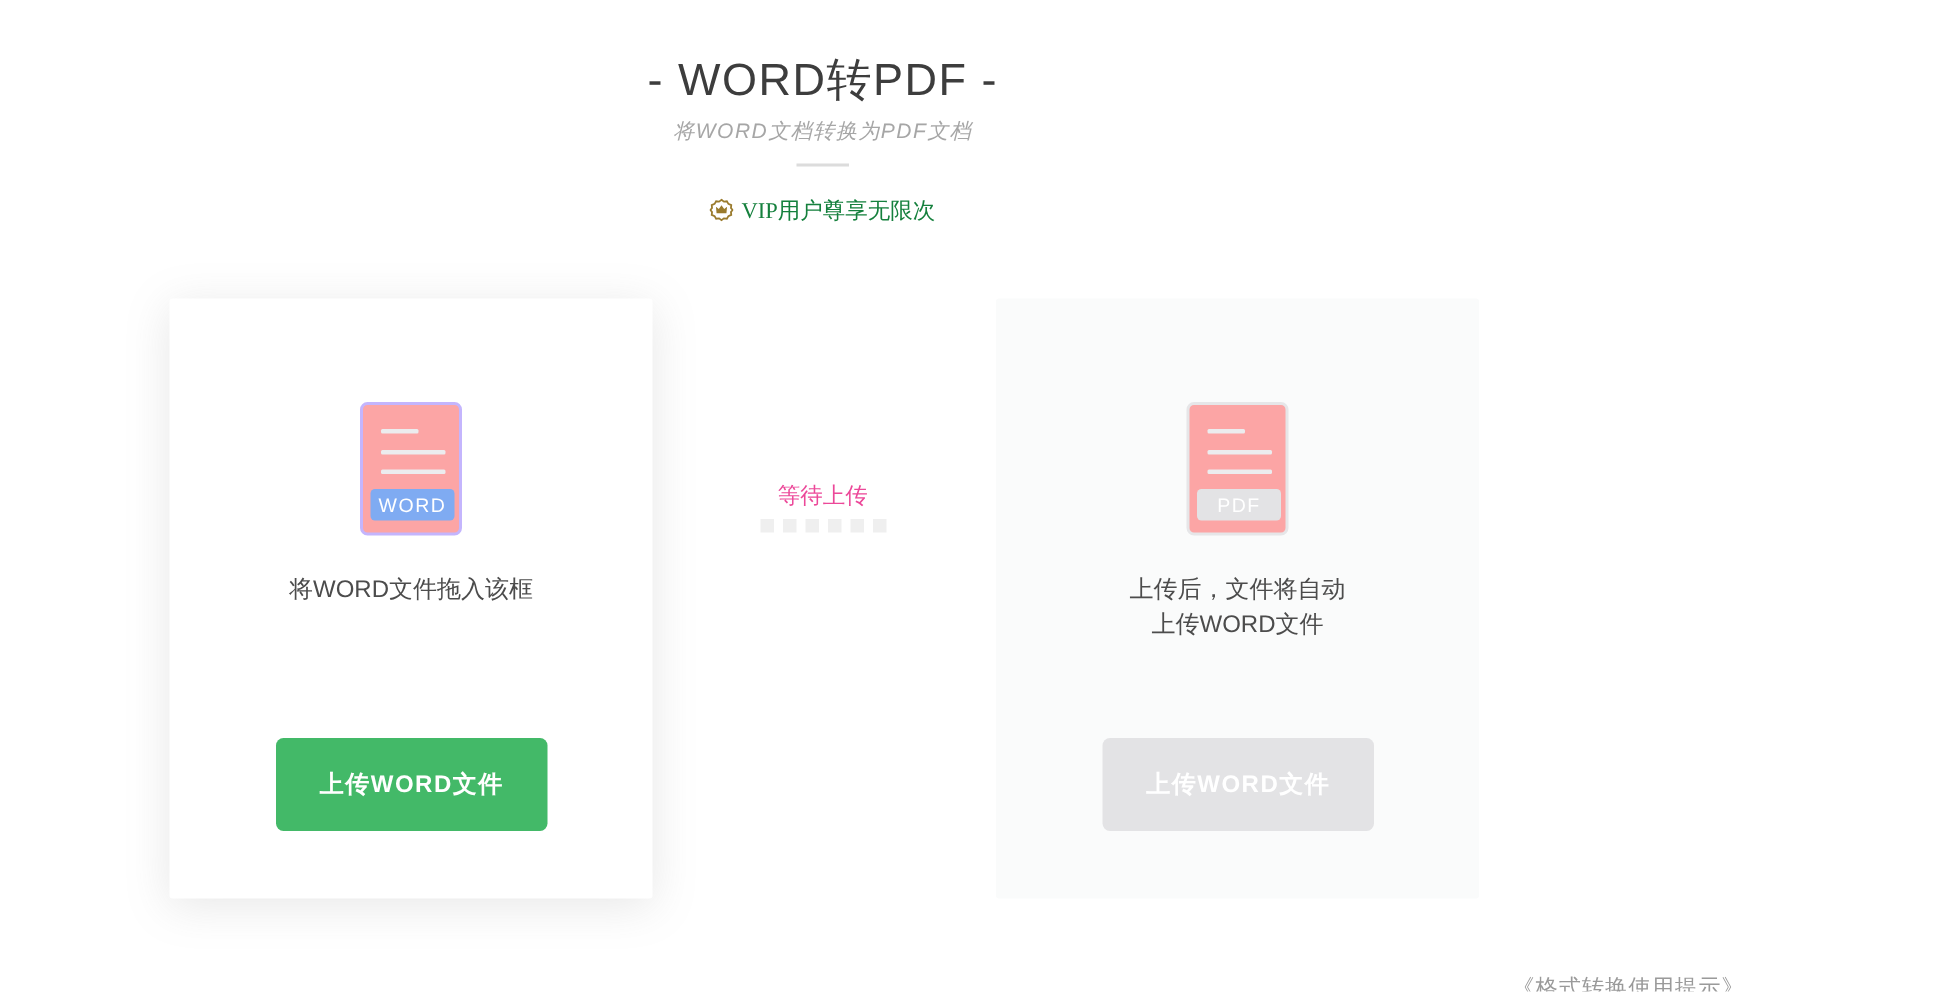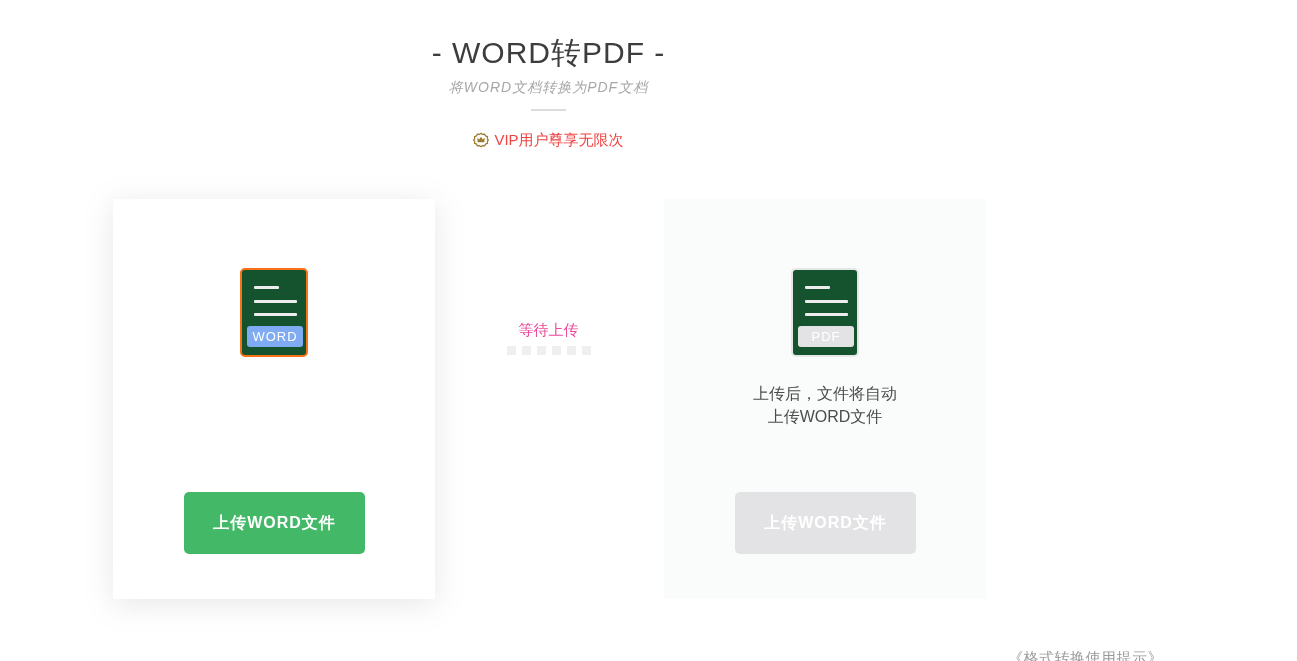--- a/index.html
+++ b/index.html
@@ -39,21 +39,22 @@
     position: absolute;
     left: 531px; top: 109px;
     width: 35px; height: 2px;
     background: #dcdcdc;
   }
   .vip-row {
     position: absolute;
     left: 0; top: 131px;
     width: 100%;
     font-size: 15px;
-    color: #ef4444;
+    color: #15803d;
+    font-family: Liberation Serif, serif;
   }
   .vip-row svg { vertical-align: -3px; margin-right: 5px; }
   
   .card {
     position: absolute;
     top: 199px;
     width: 322px; height: 400px;
     border-radius: 2px;
   }
   .card-upload {
@@ -64,22 +65,22 @@
   .card-result {
     left: 664px;
     background: #fafbfb;
   }
   
   .doc-icon {
     position: absolute;
     top: 69px; left: 50%;
     margin-left: -34px;
     width: 68px; height: 89px;
-    background: #14532d;
-    border: 2px solid #f97316;
+    background: #fca5a5;
+    border: 2px solid #c4b5fd;
     border-radius: 5px;
   }
   .card-result .doc-icon { border-color: #e6e6e8; }
   .doc-line {
     position: absolute;
     left: 12px;
     height: 3px;
     background: #ececee;
     border-radius: 1px;
   }
@@ -174,20 +175,21 @@
 </div>
 
 <div class="card card-upload">
   <div class="doc-icon">
     <i class="doc-line l1"></i>
     <i class="doc-line l2"></i>
     <i class="doc-line l3"></i>
     <span class="doc-badge badge-word">WORD</span>
   </div>
   <p class="card-hint">
+    <span>将WORD文件拖入该框</span>
   </p>
   <button class="action-btn btn-upload">上传WORD文件</button>
 </div>
 
 <div class="progress-status">等待上传</div>
 <div class="progress-dots"><i></i><i></i><i></i><i></i><i></i><i></i></div>
 
 <div class="card card-result">
   <div class="doc-icon">
     <i class="doc-line l1"></i>

